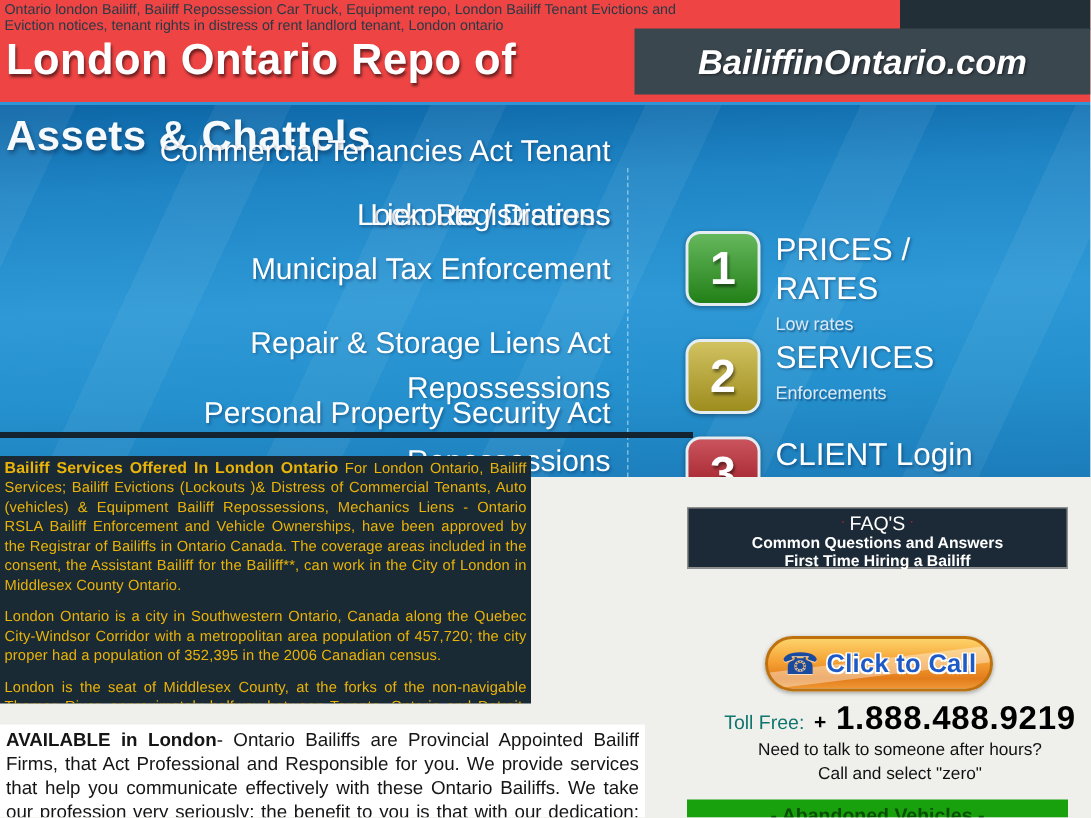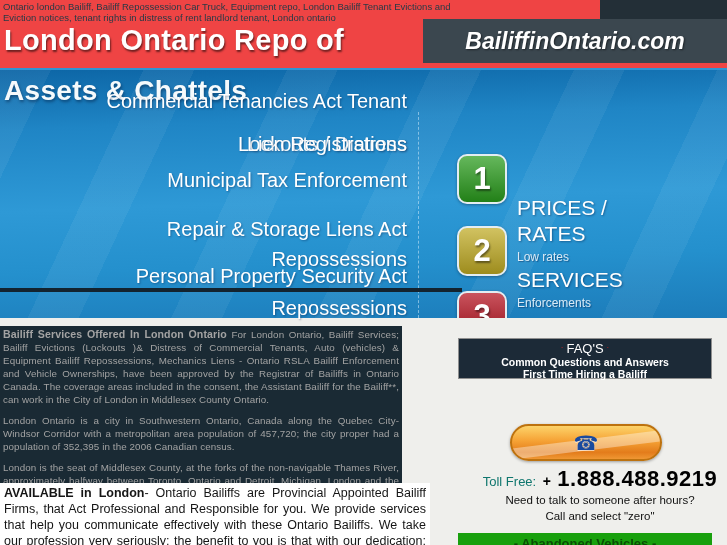--- a/index.html
+++ b/index.html
@@ -26,27 +26,27 @@
   .svc-overlap span{position:absolute;right:0;top:0;color:#fff;font-size:20px;text-shadow:1px 1px 2px rgba(0,20,60,.35);white-space:nowrap;}
   .v-dash{position:absolute;left:418px;top:42px;height:206px;border-left:1px dashed rgba(205,233,250,.55);}
   .dark-rule{position:absolute;left:0;top:218px;width:462px;height:4px;background:#13232f;}
 
   
   .menu-item{position:absolute;left:457px;display:flex;cursor:pointer;}
   .num-box{width:50px;height:50px;border:2px solid #e3edf2;border-radius:10px;box-sizing:border-box;
     display:flex;align-items:center;justify-content:center;color:#fff;font-size:31px;font-weight:bold;
     text-shadow:1px 2px 2px rgba(0,0,0,.45);
     background-image:linear-gradient(rgba(255,255,255,.28),rgba(0,0,0,.18));box-shadow:0 1px 3px rgba(0,10,30,.35);}
-  .menu-text{margin-left:10px;padding-top:0;margin-top:41px;}
+  .menu-text{margin-left:10px;padding-top:0;}
   .menu-label{color:#ffffff;font-size:21px;line-height:26px;width:150px;text-shadow:1px 1px 2px rgba(0,20,60,.4);}
   .menu-sub{color:#d9eaf6;font-size:12px;margin-top:3px;text-shadow:1px 1px 1px rgba(0,20,60,.4);}
   #menu1{top:84px;} #menu2{top:156px;} #menu3{top:221px;}
 
   
-  .article-dark{position:absolute;top:326px;left:0;width:402px;height:165px;background:#1a2a34;color:#a3a3a3;overflow:hidden;}
+  .article-dark{position:absolute;top:304px;left:0;width:354px;height:165px;background:#1a2a34;color:#eab308;overflow:hidden;}
   .article-dark p{margin:2px 3px 8px 3px;font-size:9.8px;line-height:13px;text-align:justify;letter-spacing:.1px;}
   .article-dark .lead{font-weight:bold;font-size:10.6px;}
   .article-light{position:absolute;top:483px;left:0;width:430px;height:62px;background:#ffffff;color:#151515;overflow:hidden;}
   .article-light p{margin:2px 4px;font-size:12.5px;line-height:16px;text-align:justify;}
   .article-light .lead{font-weight:bold;}
 
   
   .sidebar{position:absolute;top:318px;left:430px;width:297px;height:227px;background:#efefec;overflow:hidden;padding-left:43px;}
   .faq-box{position:absolute;top:20px;left:28px;width:254px;height:41px;background:#1c2a37;border:1px solid #8f8f8f;text-align:center;color:#fff;cursor:pointer;box-sizing:border-box;}
   .faq-title{font-size:13px;margin-top:2px;}
@@ -112,20 +112,21 @@
     <div class="menu-item" id="menu2">
       <div class="num-box" style="background-color: rgb(192, 171, 36);">2</div>
       <div class="menu-text">
         <div class="menu-label">SERVICES</div>
         <div class="menu-sub">Enforcements</div>
       </div>
     </div>
     <div class="menu-item" id="menu3">
       <div class="num-box" style="background-color: rgb(181, 18, 31);">3</div>
       <div class="menu-text">
+        <div class="menu-label">CLIENT Login</div>
         <div class="menu-sub">Call us to sign up</div>
       </div>
     </div>
   </div>
 
   <div class="article-dark">
     <p><span class="lead">Bailiff Services Offered In London Ontario</span><span> For London Ontario, Bailiff Services; Bailiff Evictions (Lockouts )&amp; Distress of Commercial Tenants, Auto (vehicles) &amp; Equipment Bailiff Repossessions, Mechanics Liens - Ontario RSLA Bailiff Enforcement and Vehicle Ownerships, have been approved by the Registrar of Bailiffs in Ontario Canada. The coverage areas included in the consent, the Assistant Bailiff for the Bailiff**, can work in the City of London in Middlesex County Ontario.</span></p>
     <p>London Ontario is a city in Southwestern Ontario, Canada along the Quebec City-Windsor Corridor with a metropolitan area population of 457,720; the city proper had a population of 352,395 in the 2006 Canadian census.</p>
     <p>London is the seat of Middlesex County, at the forks of the non-navigable Thames River, approximately halfway between Toronto, Ontario and Detroit, Michigan. London and the surrounding area (roughly, the territory between Kitchener-Waterloo and Windsor) is collectively known as Southwestern Ontario. The City of London is a single-tier municipality, politically separate from Middlesex County though it remains the official county seat.</p>
   </div>
@@ -137,20 +138,21 @@
   <div class="sidebar">
     <div class="faq-box">
       <div class="faq-title"><span class="faq-dot">·</span><span>FAQ'S</span><span class="faq-dot">·</span></div>
       <div class="faq-line">Common Questions and Answers</div>
       <div class="faq-line">First Time Hiring a Bailiff</div>
     </div>
 
 
     <div class="cta-btn">
       <span class="cta-phone">☎</span>
+      <span class="cta-label">Click to Call</span>
     </div>
 
     <div class="toll">
       <span class="toll-label">Toll Free:</span>
       <span class="toll-plus">+</span>
       <span class="toll-number">1.888.488.9219</span>
     </div>
 
     <div class="after1">Need to talk to someone after hours?</div>
     <div class="after2">Call and select "zero"</div>

